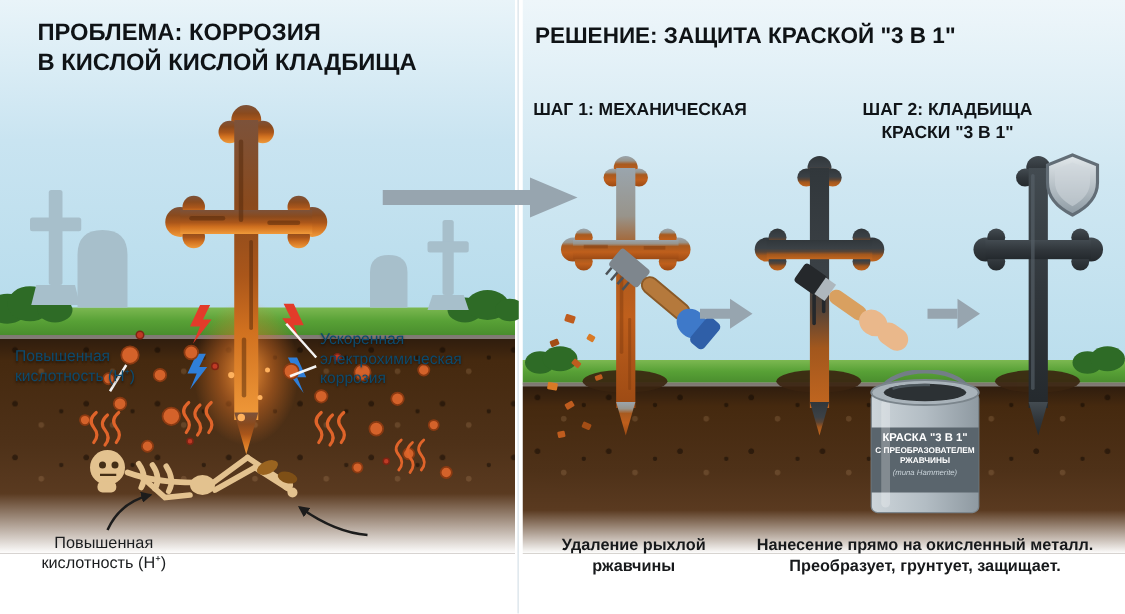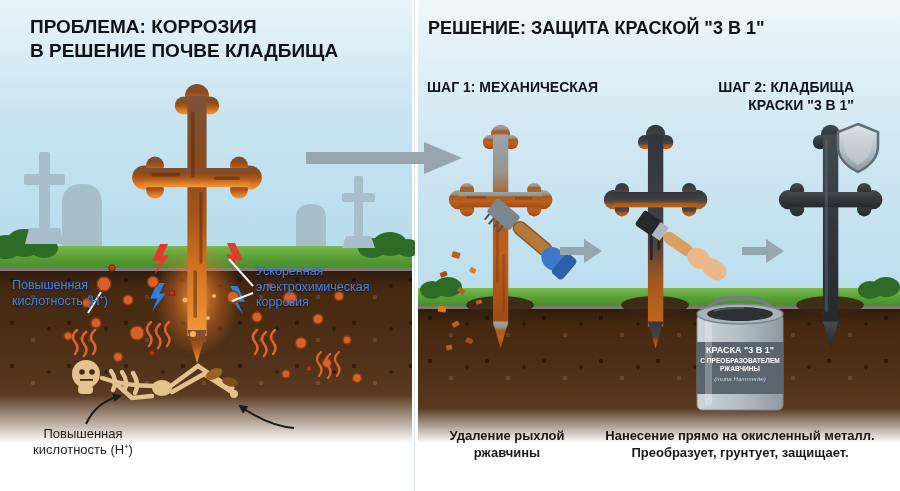--- a/index.html
+++ b/index.html
@@ -25,24 +25,24 @@
     radial-gradient(circle 1.5px at 49px 15px, rgba(0,0,0,.45) 0 1.5px, transparent 2px);
     background-size:57px 43px;}
   .tex-left{left:0;top:271px;width:412px;height:118px;}
   .tex-right{left:418px;top:309px;width:482px;height:88px;}
   .divider{left:412px;top:0;width:6px;height:491px;background:#fff;}
   .divider-line{left:2px;top:0;width:1px;height:491px;background:#d7e2e9;}
   
   .title{font-weight:800;line-height:1.25;color:#0f1316;}
   .ltitle{left:30px;top:15px;width:352px;font-size:19px;}
   .rtitle{left:428px;top:17px;width:464px;font-size:18px;}
-  .stephdr{font-weight:800;font-size:14px;line-height:1.3;text-align:right;color:#101418;}
+  .stephdr{font-weight:800;font-size:14px;line-height:1.3;text-align:center;color:#101418;}
   .s1hdr{left:426px;top:78px;width:172px;}
   .s2hdr{left:662px;top:78px;width:192px;}
-  .soil-label{color:#3b82f6;font-size:12.5px;line-height:1.25;text-shadow:0 1px 2px rgba(0,0,0,.55);}
+  .soil-label{color:#0c4a6e;font-size:12.5px;line-height:1.25;text-shadow:0 1px 2px rgba(0,0,0,.55);}
   .lab-acid-top{left:12px;top:278px;width:120px;}
   .lab-electro{left:256px;top:264px;width:138px;}
   .bottom-label{font-size:13px;font-weight:500;line-height:1.25;text-align:center;color:#1b1d1f;}
   .lab-acid-bottom{left:18px;top:426px;width:130px;}
   .lab-organics{left:236px;top:430px;width:112px;}
   .caption{font-size:13px;font-weight:600;line-height:1.3;text-align:center;color:#17191b;}
   .cap1{left:424px;top:428px;width:166px;}
   .cap2{left:592px;top:428px;width:296px;}
   
   .can{left:692px;top:296px;width:96px;height:122px;}
@@ -358,21 +358,21 @@
     <div class="can-label">
       <div class="cl1">КРАСКА "3 В 1"</div>
       <div class="cl2">С ПРЕОБРАЗОВАТЕЛЕМ</div>
       <div class="cl3">РЖАВЧИНЫ</div>
       <div class="cl4">(типа Hammerite)</div>
     </div>
   </div>
 
   <div class="abs title ltitle">
     <div>ПРОБЛЕМА: КОРРОЗИЯ</div>
-    <div>В РЕШЕНИЕ ПОЧВЕ КЛАДБИЩА</div>
+    <div>В КИСЛОЙ КИСЛОЙ КЛАДБИЩА</div>
   </div>
   <div class="abs title rtitle">РЕШЕНИЕ: ЗАЩИТА КРАСКОЙ "3 В 1"</div>
 
   <div class="abs stephdr s1hdr">
     <div>ШАГ 1: МЕХАНИЧЕСКАЯ</div>
   </div>
   <div class="abs stephdr s2hdr">
     <div>ШАГ 2: КЛАДБИЩА</div>
     <div>КРАСКИ "3 В 1"</div>
   </div>

